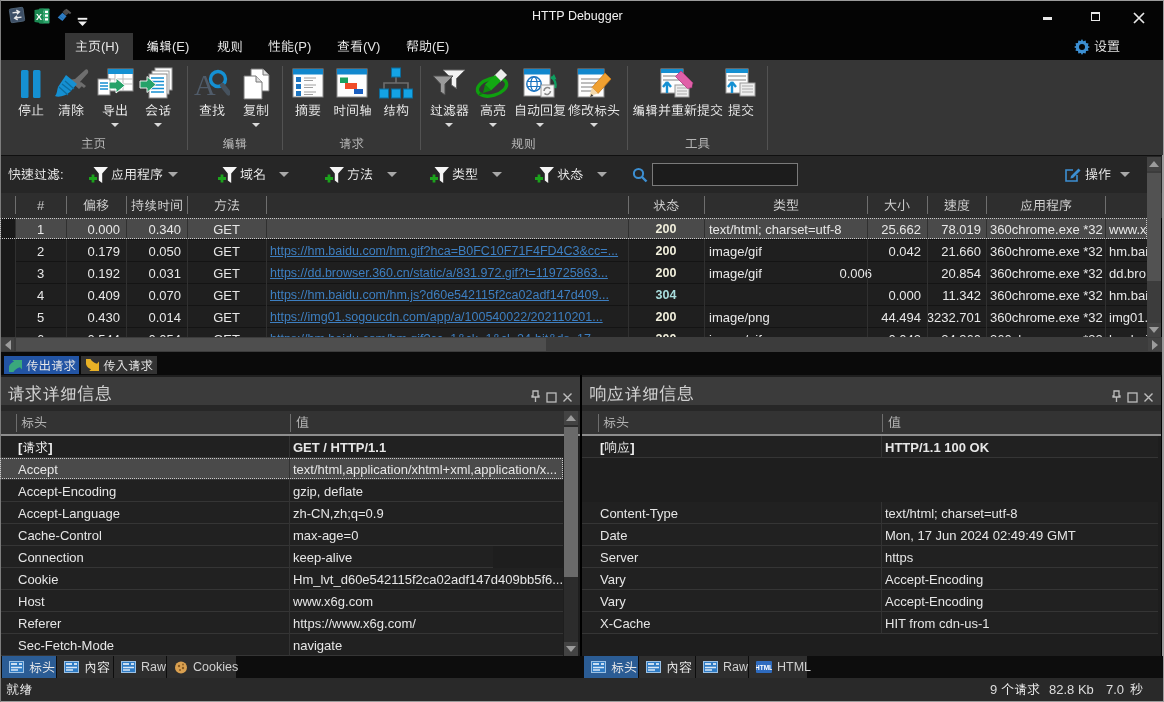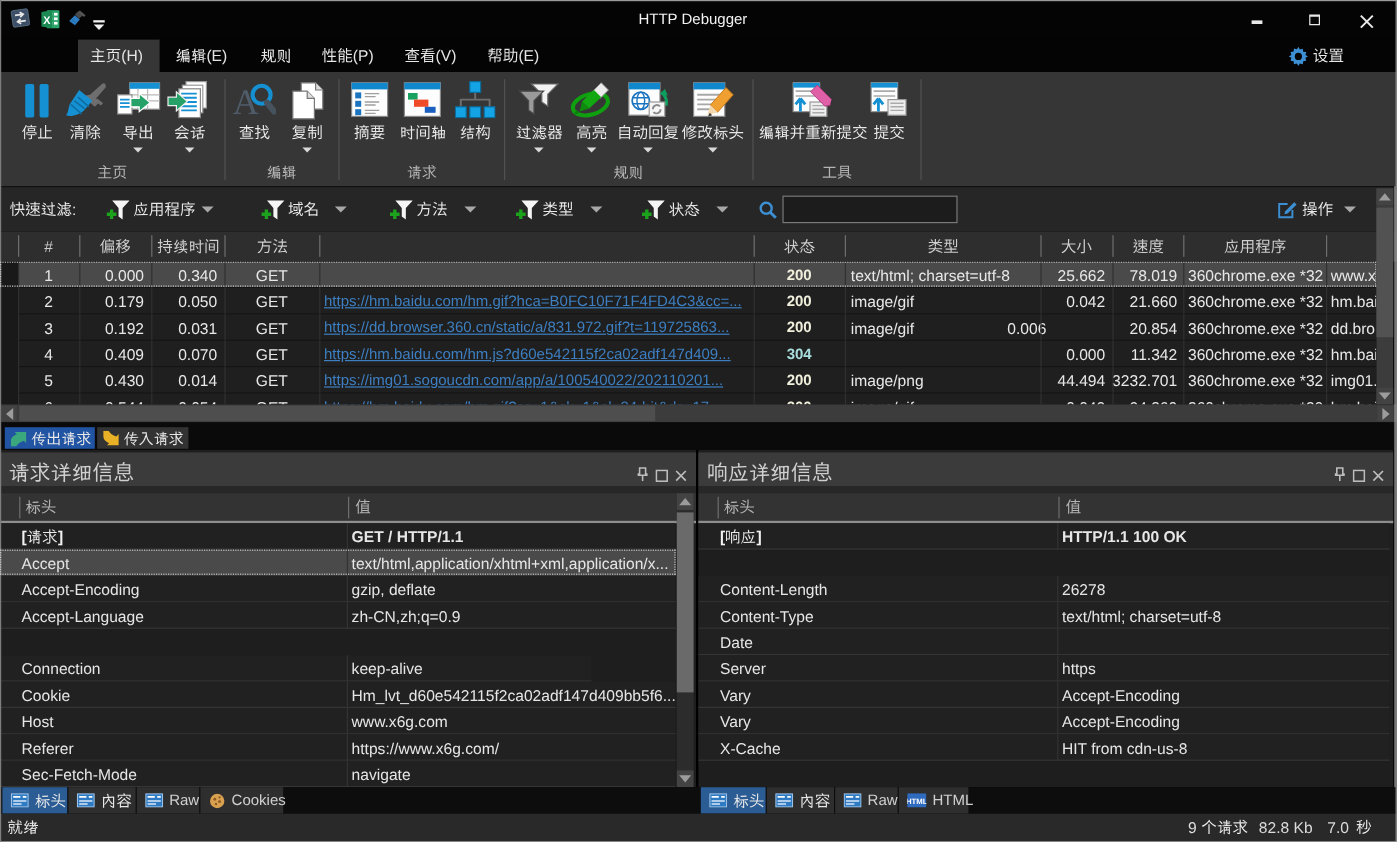--- a/index.html
+++ b/index.html
@@ -932,20 +932,25 @@
     <div class="prow" style="left:0;top:105px;width:563px;">
       <div class="nm" style="left:18px;max-width:266px">Accept-Encoding</div>
       <div class="nm" style="left:293px;max-width:267px">gzip, deflate</div>
       <div class="ab" style="left:289px;top:0;width:1px;height:22px;background:#333"></div>
     </div>
     <div class="prow" style="left:0;top:127px;width:563px;">
       <div class="nm" style="left:18px;max-width:266px">Accept-Language</div>
       <div class="nm" style="left:293px;max-width:267px">zh-CN,zh;q=0.9</div>
       <div class="ab" style="left:289px;top:0;width:1px;height:22px;background:#333"></div>
     </div>
+    <div class="prow" style="left:0;top:149px;width:563px;">
+      <div class="nm" style="left:18px;max-width:266px">Cache-Control</div>
+      <div class="nm" style="left:293px;max-width:267px">max-age=0</div>
+      <div class="ab" style="left:289px;top:0;width:1px;height:22px;background:#333"></div>
+    </div>
     <div class="prow" style="left:0;top:171px;width:493px;">
       <div class="nm" style="left:18px;max-width:266px">Connection</div>
       <div class="nm" style="left:293px;max-width:267px">keep-alive</div>
       <div class="ab" style="left:289px;top:0;width:1px;height:22px;background:#333"></div>
     </div>
     <div class="prow" style="left:0;top:193px;width:563px;">
       <div class="nm" style="left:18px;max-width:266px">Cookie</div>
       <div class="nm" style="left:293px;max-width:267px">Hm_lvt_d60e542115f2ca02adf147d409bb5f6...</div>
       <div class="ab" style="left:289px;top:0;width:1px;height:22px;background:#333"></div>
     </div>
@@ -1014,52 +1019,48 @@
           <g transform="translate(0,13) scale(0.05200)">
             <use href="#u54CD"></use>
             <use href="#u5E94" x="250"></use>
           </g>
         </svg>
         <span style="font-weight:bold;color:#f2f2f2">]</span>
       </div>
       <div class="nm" style="left:303px;max-width:270px">HTTP/1.1 100 OK</div>
       <div class="ab" style="left:299px;top:0;width:1px;height:22px;background:#333"></div>
     </div>
-    <div class="prow" style="left:0;top:105px;width:576px;">
-      <div class="nm" style="left:18px;max-width:276px">Content-Length</div>
-      <div class="nm" style="left:303px;max-width:270px">26278</div>
-      <div class="ab" style="left:299px;top:0;width:1px;height:22px;background:#333"></div>
-    </div>
     <div class="prow" style="left:0;top:127px;width:576px;">
       <div class="nm" style="left:18px;max-width:276px">Content-Type</div>
       <div class="nm" style="left:303px;max-width:270px">text/html; charset=utf-8</div>
       <div class="ab" style="left:299px;top:0;width:1px;height:22px;background:#333"></div>
     </div>
     <div class="prow" style="left:0;top:149px;width:576px;">
       <div class="nm" style="left:18px;max-width:276px">Date</div>
+      <div class="nm" style="left:303px;max-width:270px">Mon, 17 Jun 2024 02:49:49 GMT</div>
       <div class="ab" style="left:299px;top:0;width:1px;height:22px;background:#333"></div>
     </div>
     <div class="prow" style="left:0;top:171px;width:576px;">
       <div class="nm" style="left:18px;max-width:276px">Server</div>
       <div class="nm" style="left:303px;max-width:270px">https</div>
       <div class="ab" style="left:299px;top:0;width:1px;height:22px;background:#333"></div>
     </div>
     <div class="prow" style="left:0;top:193px;width:576px;">
       <div class="nm" style="left:18px;max-width:276px">Vary</div>
       <div class="nm" style="left:303px;max-width:270px">Accept-Encoding</div>
       <div class="ab" style="left:299px;top:0;width:1px;height:22px;background:#333"></div>
     </div>
     <div class="prow" style="left:0;top:215px;width:576px;">
       <div class="nm" style="left:18px;max-width:276px">Vary</div>
       <div class="nm" style="left:303px;max-width:270px">Accept-Encoding</div>
       <div class="ab" style="left:299px;top:0;width:1px;height:22px;background:#333"></div>
     </div>
     <div class="prow" style="left:0;top:237px;width:576px;">
       <div class="nm" style="left:18px;max-width:276px">X-Cache</div>
-      <div class="nm" style="left:303px;max-width:270px">HIT from cdn-us-8</div>
+      <div class="nm" style="left:303px;max-width:270px">HIT from cdn-us-1</div>
       <div class="ab" style="left:299px;top:0;width:1px;height:22px;background:#333"></div>
     </div>
   </div>
 <div class="ab" style="left:564px;top:411px;width:14px;height:245px;background:#2c2c2c"></div>
 <div class="ab sbbtn" style="left:564px;top:411px;width:14px;height:14px">
     <div class="tri-u"></div>
   </div>
 <div class="ab sbbtn" style="left:564px;top:642px;width:14px;height:14px">
     <div class="tri-d"></div>
   </div>

